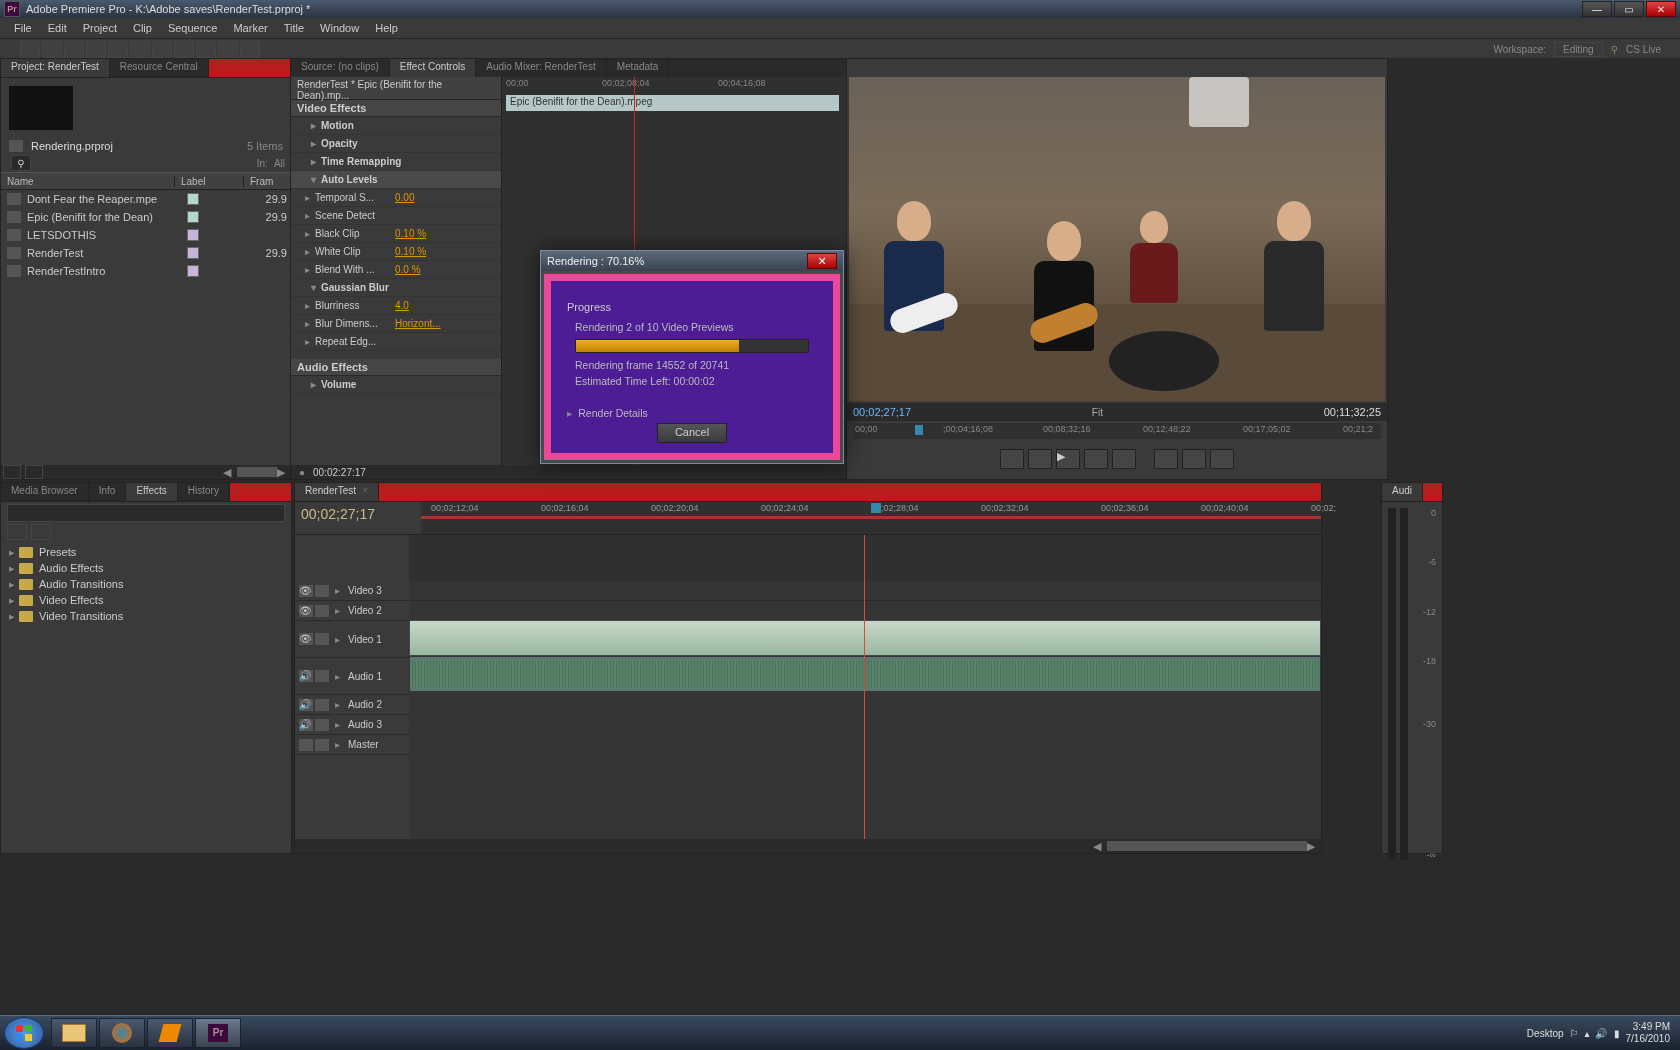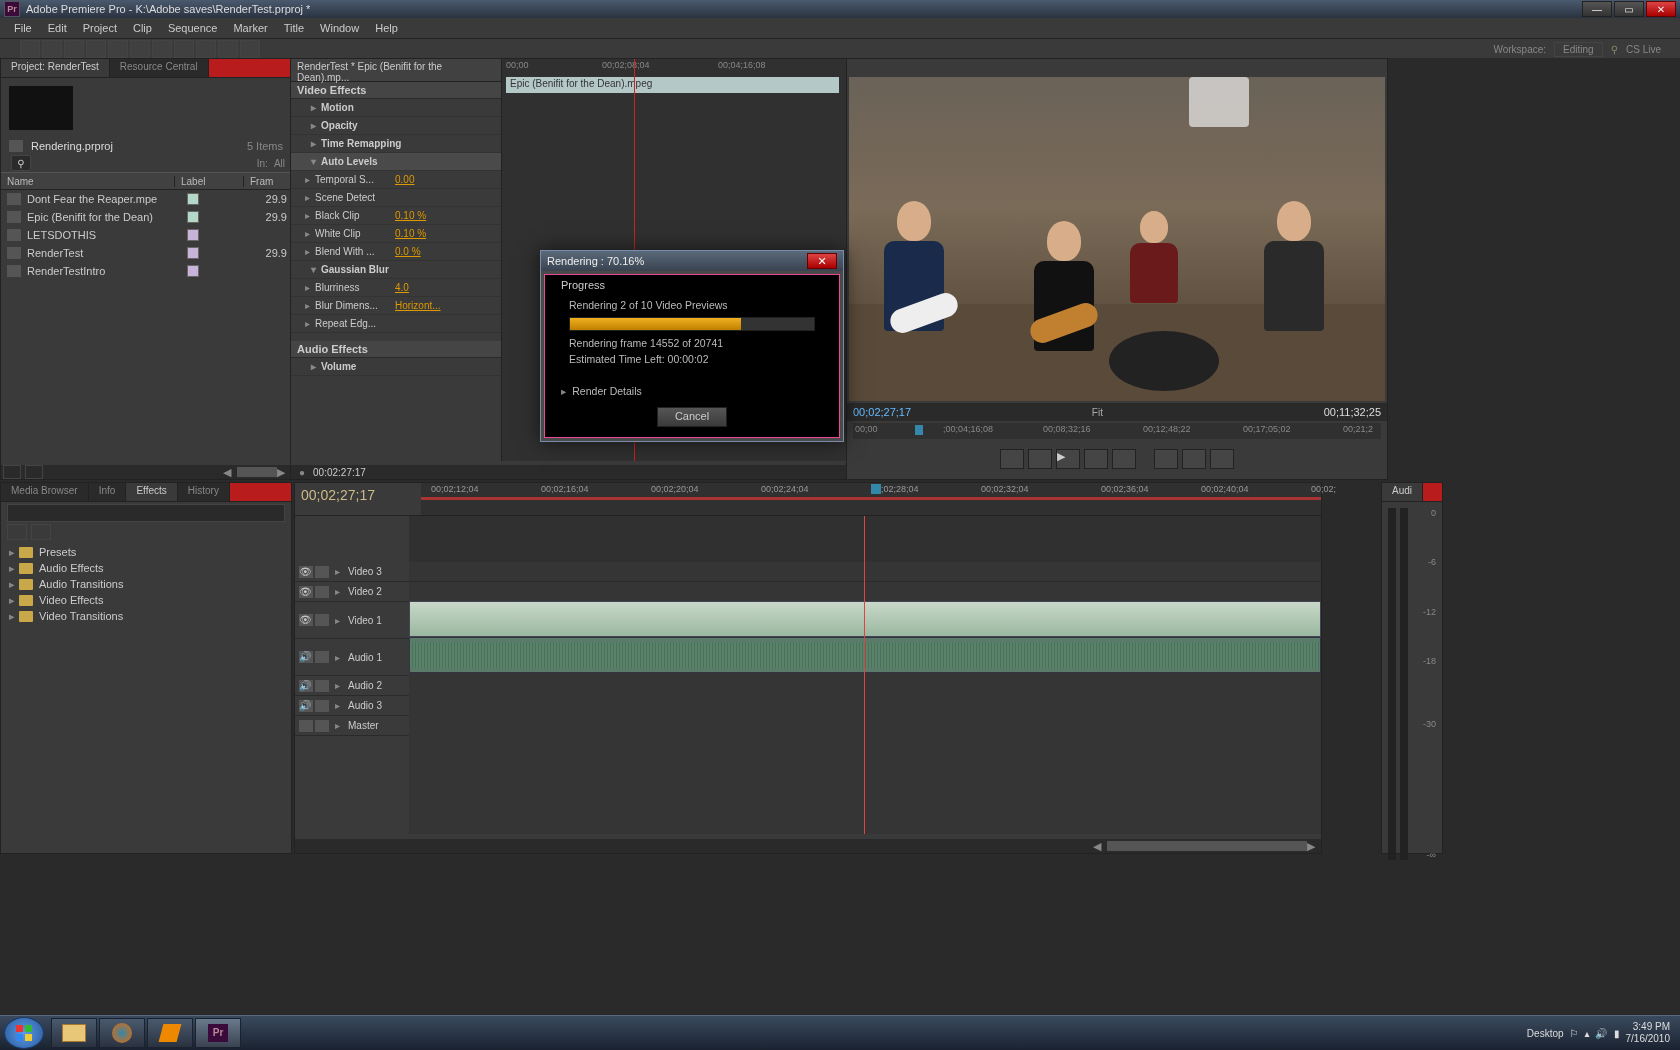--- a/index.html
+++ b/index.html
@@ -82,26 +82,26 @@
 .tl-playhead{position:absolute;top:0;bottom:0;width:1px;background:#d44}
 .audiometer{left:1381px;top:424px;width:60px;height:370px}
 .taskbar{position:absolute;bottom:0;left:0;right:0;height:34px;background:linear-gradient(#3a4a5e,#1a2230);display:flex;align-items:center;padding:0 4px;border-top:1px solid #5a6a7e}
 .start{width:38px;height:30px;background:radial-gradient(circle,#5a9ae8,#2a5a9a);border-radius:50%;border:1px solid #1a3a6a;margin-right:6px;display:flex;align-items:center;justify-content:center}
 .tbtn{width:44px;height:28px;background:linear-gradient(#4a5a6e,#2a3240);border:1px solid #1a2230;margin:0 1px;display:flex;align-items:center;justify-content:center}
 .tray{margin-left:auto;display:flex;align-items:center;gap:6px;color:#ddd;font-size:10px;padding-right:6px}
 .tray .clock{text-align:right;line-height:1.2}
 .dialog{position:absolute;left:540px;top:250px;width:302px;background:#4a4a4a;border:1px solid #7a8aaa;box-shadow:0 0 20px rgba(0,0,0,.6);z-index:100}
 .dlg-title{height:20px;background:linear-gradient(#5a6a7a,#3a4250);display:flex;align-items:center;padding:0 6px;color:#eee;font-size:11px}
 .dlg-title .x{margin-left:auto;width:28px;height:14px;background:linear-gradient(#d44,#a00);border:1px solid #600;display:flex;align-items:center;justify-content:center;color:#fff}
-.dlg-body{padding:4px 16px 10px;background:#000000;border:1px solid #ec4899;margin:3px}
+.dlg-body{padding:20px 16px 10px;background:#4c1d95;border:7px solid #ec4899;margin:3px}
 .dlg-body .lbl{color:#ccc;margin-bottom:8px;font-size:11px}
 .dlg-body .sub{color:#bbb;font-size:10.5px;margin:4px 0 4px 8px}
 .progbar{height:12px;background:#333;margin:6px 8px;position:relative;border:1px solid #222}
 .progbar .fill{position:absolute;left:0;top:0;bottom:0;background:linear-gradient(#f0b020,#c08000)}
-.dlg-btn{display:block;margin:10px auto 0;width:68px;height:18px;background:linear-gradient(#555,#3a3a3a);border:1px solid #222;color:#ccc;text-align:center;line-height:17px;font-size:11px}
+.dlg-btn{display:block;margin:4px auto 0;width:68px;height:18px;background:linear-gradient(#555,#3a3a3a);border:1px solid #222;color:#ccc;text-align:center;line-height:17px;font-size:11px}
 .bottom-scroll{position:absolute;bottom:0;left:0;right:0;height:14px;background:#2a2a2a;display:flex;align-items:center}
 .bottom-scroll .thumb{width:40px;height:10px;background:#555;margin:0}
 
 .person{position:absolute;bottom:0;width:90px;height:200px}
 .person .head{width:34px;height:40px;background:#d8ae8a;border-radius:50% 50% 45% 45%;margin:0 auto}
 .person .body{width:60px;height:90px;margin:0 auto;border-radius:10px 10px 4px 4px}
 .guitar{position:absolute;width:70px;height:24px;background:#eee;border-radius:12px;transform:rotate(-20deg)}
 </style>
 </head>
 <body>
@@ -218,20 +218,26 @@
       <div style="width:16px;height:12px;border:1px solid #444;margin:0 2px"></div>
       <div style="width:16px;height:12px;border:1px solid #444;margin:0 2px"></div>
       <div style="flex:1"></div>
       <div style="width:14px;color:#888">◀</div>
       <div class="thumb"></div>
       <div style="width:14px;color:#888">▶</div>
     </div>
   </div>
 
   <div class="panel effect-panel">
+    <div class="eff-tabs">
+      <div class="tab">Source: (no clips)</div>
+      <div class="tab active">Effect Controls</div>
+      <div class="tab">Audio Mixer: RenderTest</div>
+      <div class="tab">Metadata</div>
+    </div>
     <div class="eff-body">
       <div class="eff-left">
         <div class="eff-head">RenderTest * Epic (Benifit for the Dean).mp...</div>
         <div class="eff-section">Video Effects</div>
         <div class="eff-row hdr">
             <span class="tw">▸</span>
             <span>Motion</span>
           </div>
         <div class="eff-row hdr">
             <span class="tw">▸</span>
@@ -407,20 +413,23 @@
         </div>
         <div class="folder-row">
           <span class="tw">▸</span>
           <span class="fico"></span>
           <span>Video Transitions</span>
         </div>
       </div>
   </div>
 
   <div class="panel timeline-panel">
+    <div class="tabstrip">
+      <div class="tab active"><span>RenderTest</span><span class="x">×</span></div>
+    </div>
     <div class="tl-head">
       <div class="tl-head-left">
         <div class="cur">00;02;27;17</div>
       </div>
       <div class="tl-head-right">
         <div class="tl-ruler">
           <span style="left:10px">00;02;12;04</span>
           <span style="left:120px">00;02;16;04</span>
           <span style="left:230px">00;02;20;04</span>
           <span style="left:340px">00;02;24;04</span>

